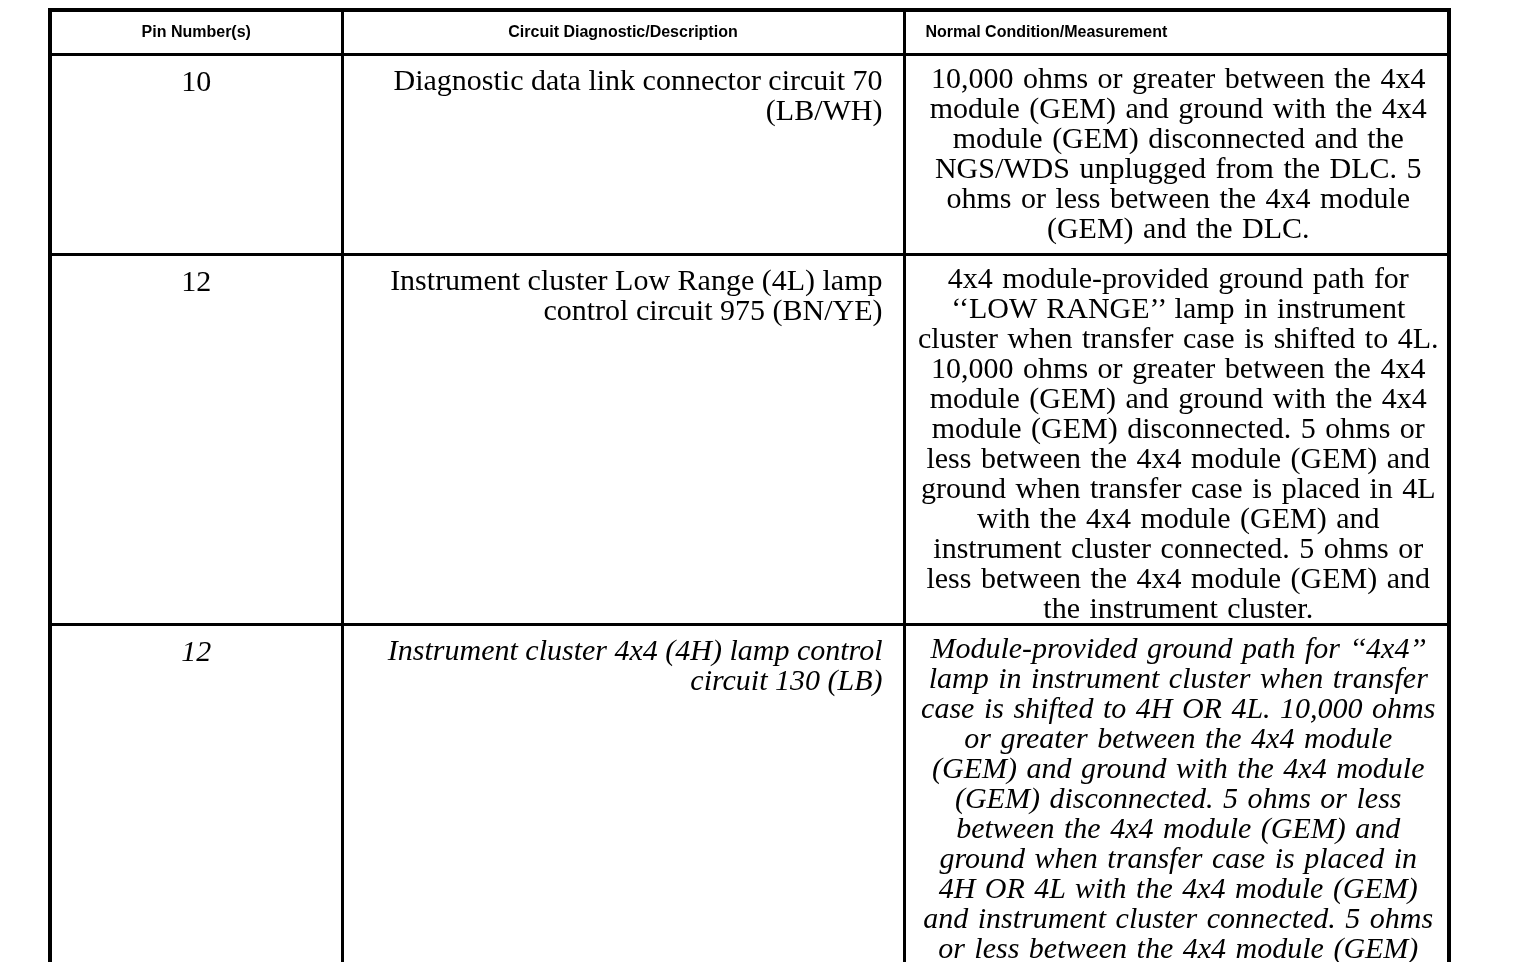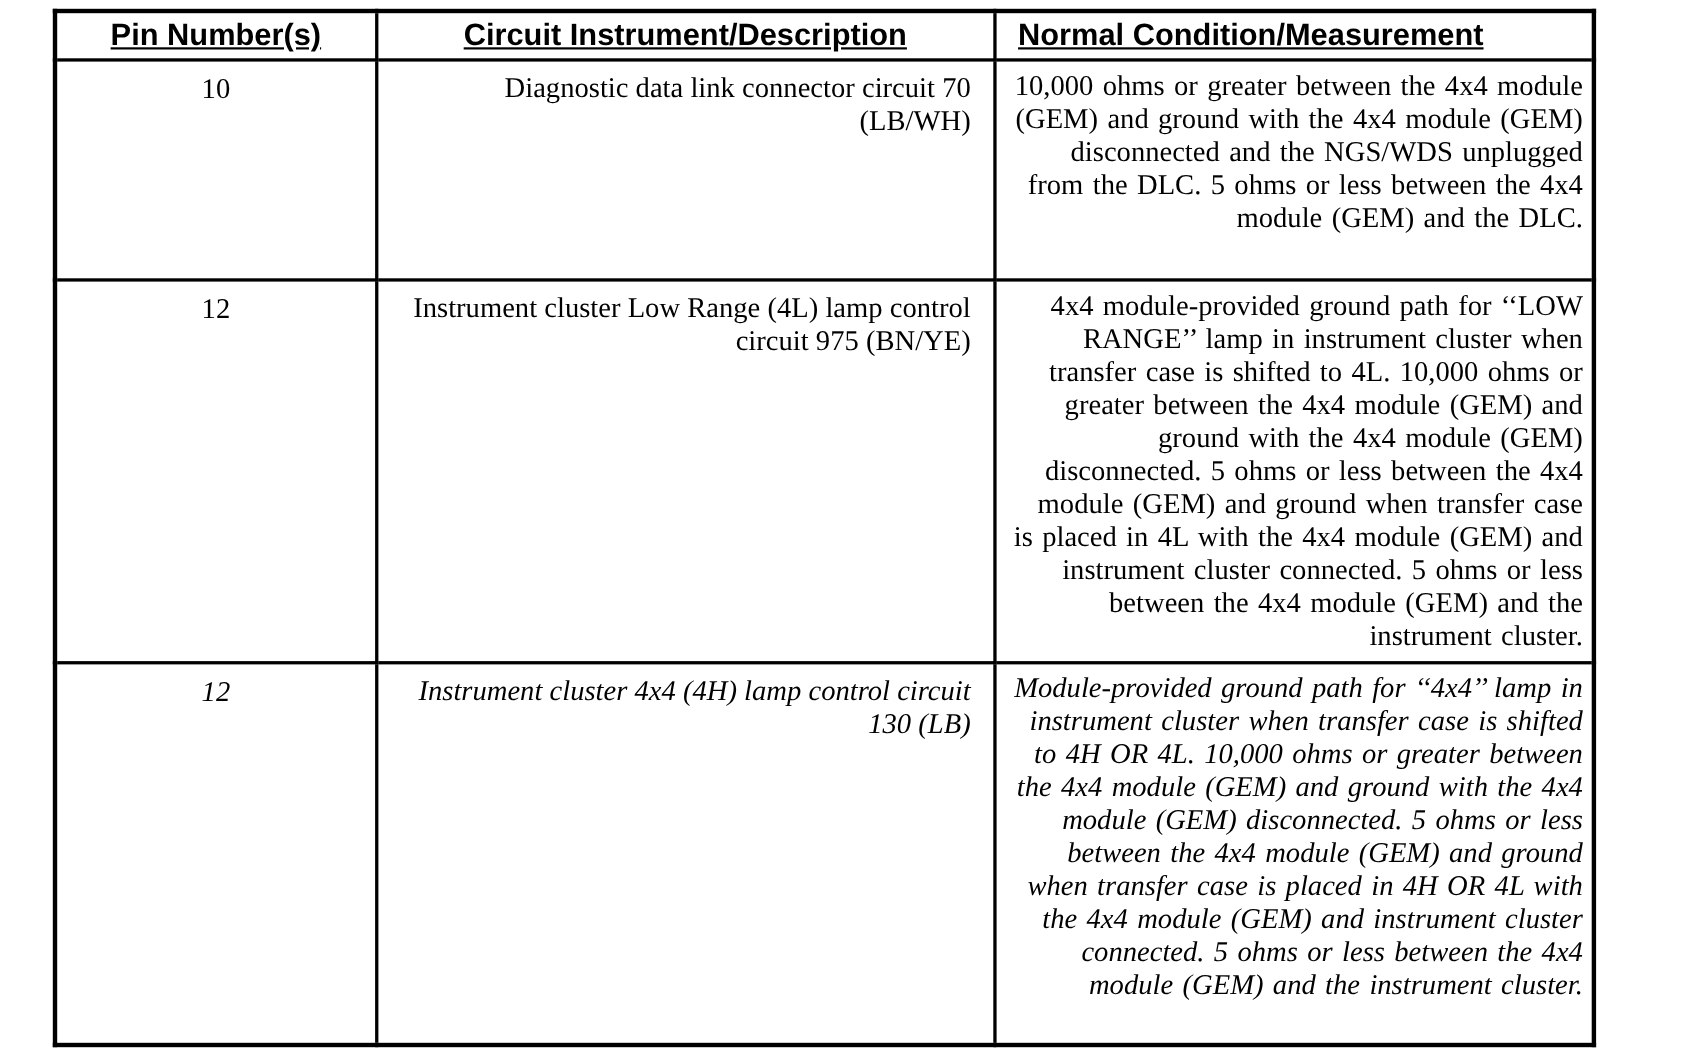--- a/index.html
+++ b/index.html
@@ -40,63 +40,62 @@
   col.c-condition { width: 545px; }
 
   tr.header-row { height: 44px; }
   tr.row-10     { height: 200px; }
   tr.row-11     { height: 348px; }
   tr.row-12     { height: 348px; font-style: italic; }
 
   th {
     font-family: "Liberation Sans", sans-serif;
     font-weight: bold;
-    font-size: 28px;
+    font-size: 16px;
     vertical-align: middle;
     white-space: nowrap;
-    text-decoration: underline;
   }
   th.h-pin, th.h-circuit { text-align: center; }
   th.h-condition { text-align: left; padding-left: 20px; }
 
   td {
     font-family: "Liberation Serif", serif;
-    font-size: 26px;
+    font-size: 30px;
     line-height: 30px;
     vertical-align: top;
   }
   td.cell-pin {
     text-align: center;
     padding-top: 10px;
   }
   td.cell-circuit {
     text-align: right;
     padding: 9px 20px 0 20px;
   }
   td.cell-condition {
-    text-align: right;
+    text-align: center;
     padding: 7px 8px 0 12px;
     word-spacing: 2px;
     margin-left: 15px;
   }
 </style>
 </head>
 <body>
 
 <div class="page">
   <table class="pinout">
     <colgroup>
       <col class="c-pin">
       <col class="c-circuit">
       <col class="c-condition">
     </colgroup>
     <thead>
       <tr class="header-row">
         <th class="h-pin">Pin Number(s)</th>
-        <th class="h-circuit">Circuit Instrument/Description</th>
+        <th class="h-circuit">Circuit Diagnostic/Description</th>
         <th class="h-condition">Normal Condition/Measurement</th>
       </tr>
     </thead>
     <tbody>
       <tr class="row-10">
         <td class="cell-pin">10</td>
         <td class="cell-circuit">Diagnostic data link connector circuit 70 (LB/WH)</td>
         <td class="cell-condition">10,000 ohms or greater between the 4x4 module (GEM) and ground with the 4x4 module (GEM) disconnected and the NGS/WDS unplugged from the DLC. 5 ohms or less between the 4x4 module (GEM) and the DLC.</td>
       </tr>
       <tr class="row-11">

